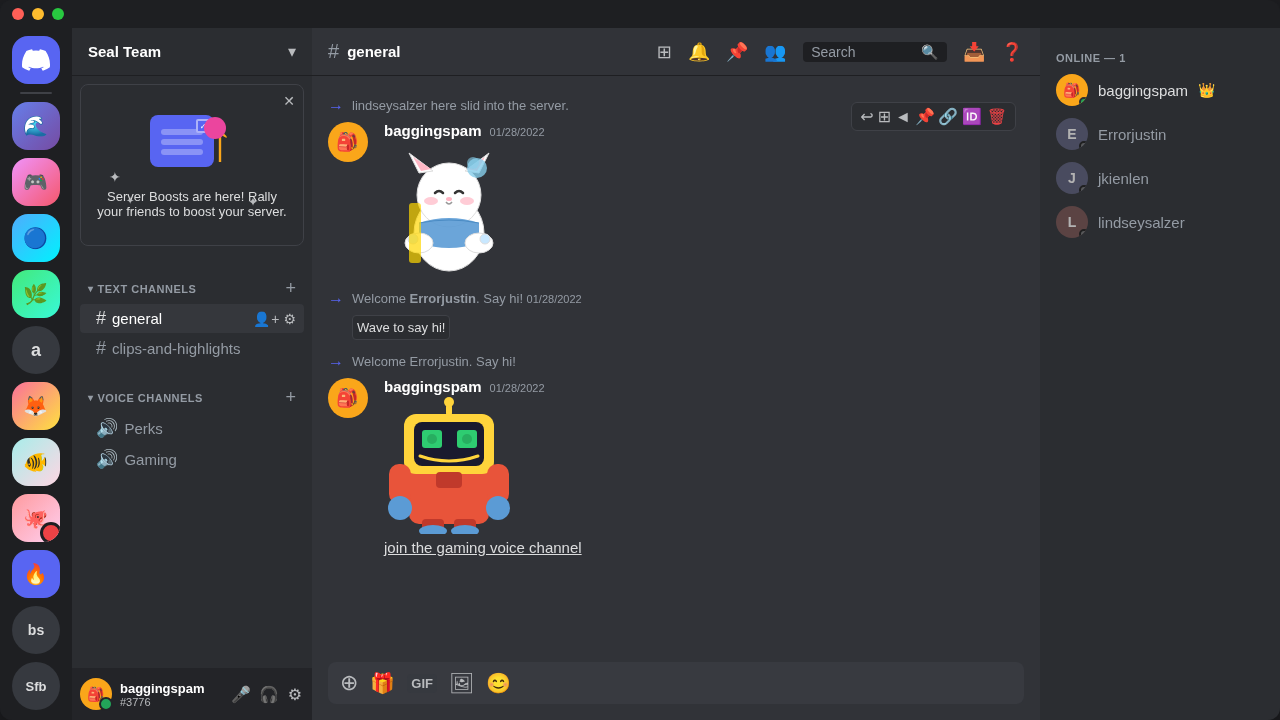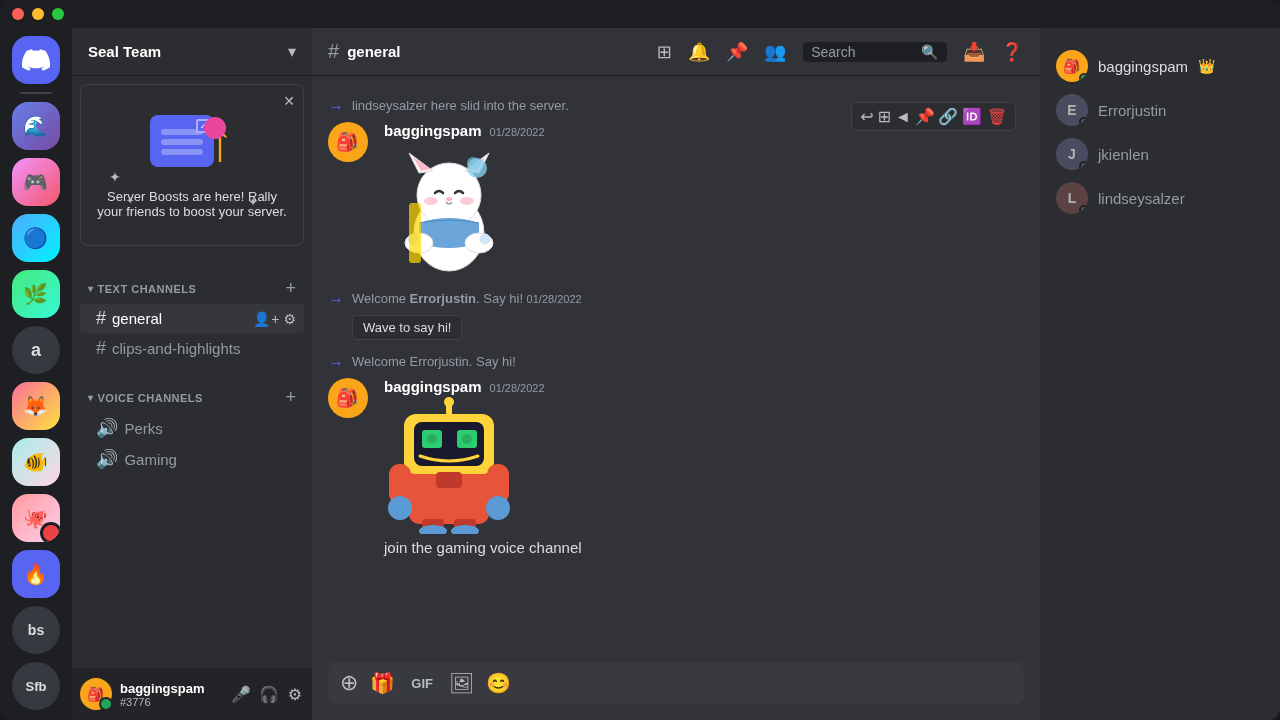--- a/index.html
+++ b/index.html
@@ -305,21 +305,21 @@
     .msg-author { color: #fff; font-weight: 600; font-size: 15px; }
     .msg-timestamp { color: #949ba4; font-size: 11px; }
     .msg-text { color: #dcddde; font-size: 15px; line-height: 1.4; }
     .wave-btn {
       display: inline-flex;
       align-items: center;
       gap: 6px;
       background: #2b2d31;
       border: 1px solid #3f4147;
       border-radius: 4px;
-      padding: 4px 10px;
+      padding: 4px 4px;
       color: #dcddde;
       font-size: 13px;
       cursor: pointer;
       margin-top: 4px;
     }
     .hover-actions {
       position: absolute;
       right: 8px;
       top: -16px;
       background: #2b2d31;
@@ -737,40 +737,41 @@
                 <rect x="52" y="78" width="26" height="16" rx="4" fill="#c0392b"></rect>
 
                 <rect x="38" y="125" width="22" height="12" rx="4" fill="#c0392b"></rect>
                 <rect x="70" y="125" width="22" height="12" rx="4" fill="#c0392b"></rect>
 
                 <ellipse cx="49" cy="137" rx="14" ry="6" fill="#5b9bd5"></ellipse>
                 <ellipse cx="81" cy="137" rx="14" ry="6" fill="#5b9bd5"></ellipse>
               </svg>
             </div>
 
-            <p class="msg-text" style="margin-top:8px;">join the gaming voice channel</p>
+            <p class="msg-text" style="margin-top:8px;text-decoration:underline;">join the gaming voice channel</p>
           </div>
         </div>
 
       </div>
 
       <div class="message-input-area">
         <div class="message-input-box">
           <span class="input-plus">⊕</span>
           <div class="input-actions">
             <span class="input-action-btn">🎁</span>
             <span class="input-action-btn" style="font-size:13px;font-weight:700;background:#36393f;padding:2px 4px;border-radius:4px;">GIF</span>
             <span class="input-action-btn">🖼</span>
             <span class="input-action-btn">😊</span>
           </div>
         </div>
       </div>
     </div>
 
     <div class="members-sidebar">
+      <div class="members-section-label">ONLINE — 1</div>
 
       <div class="member-item">
         <div class="member-avatar" style="background:#faa61a;">
           <span style="font-size:14px;">🎒</span>
           <div class="member-status status-online"></div>
         </div>
         <span class="member-name online">baggingspam</span>
         <span class="member-crown">👑</span>
       </div>
 

